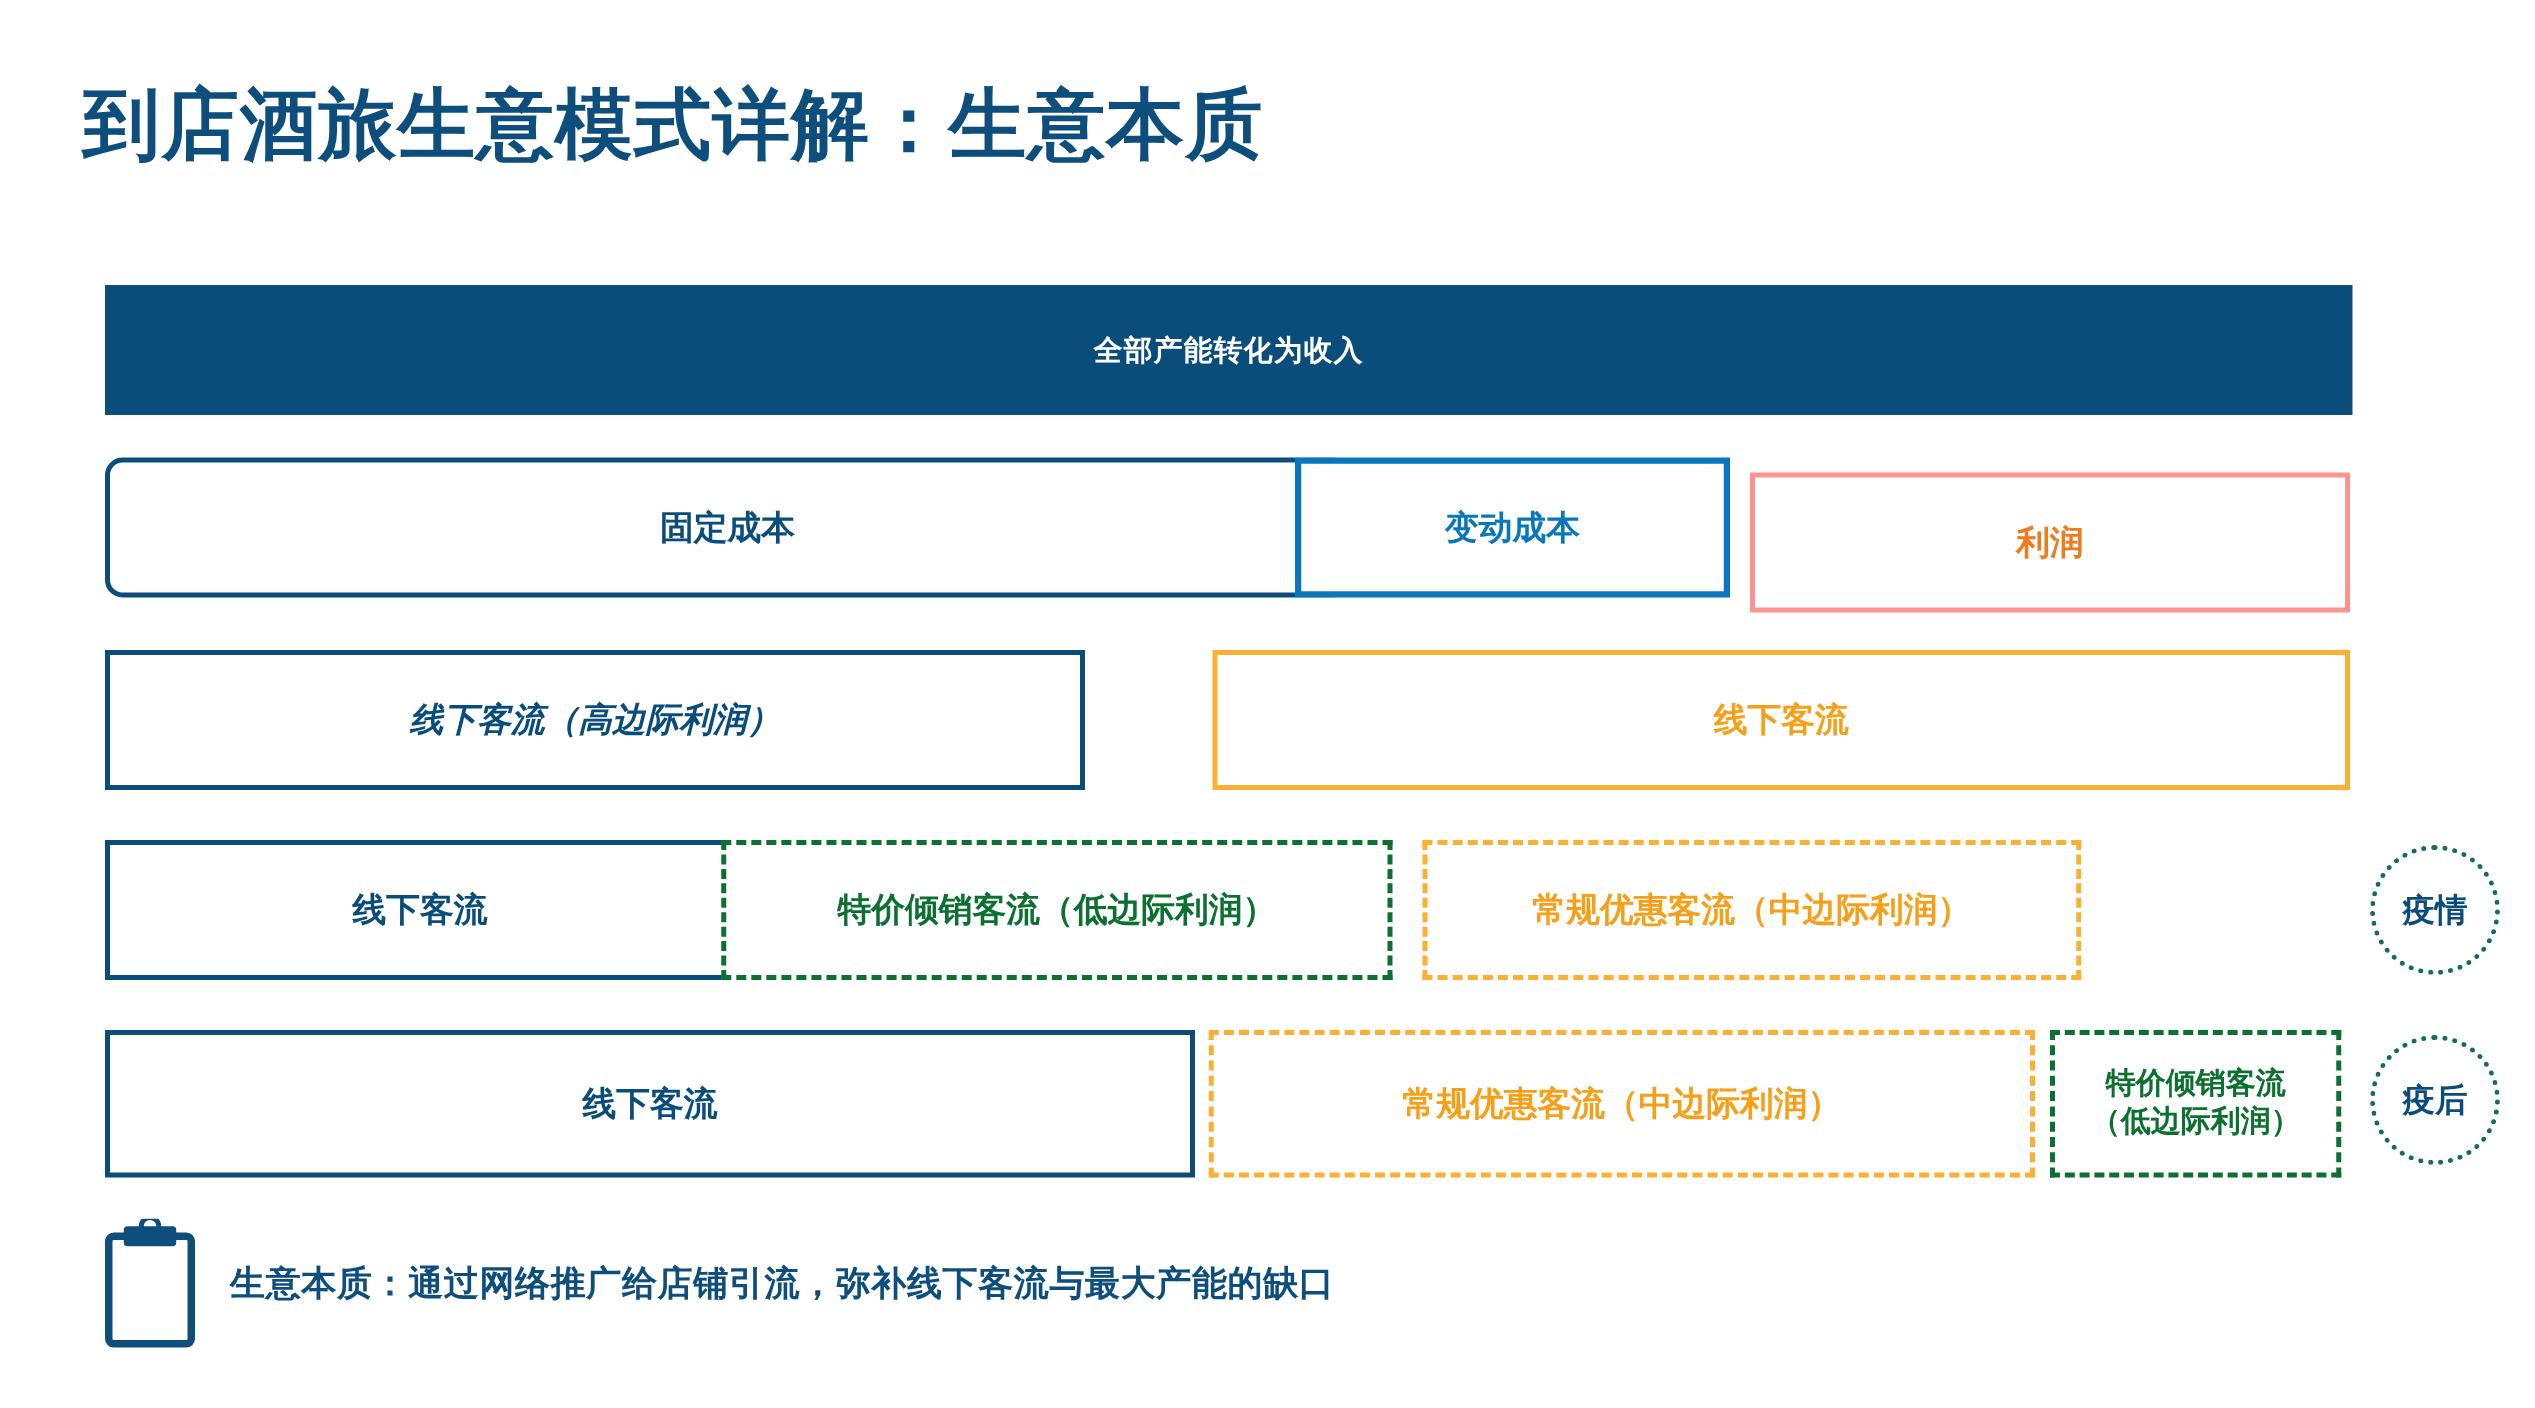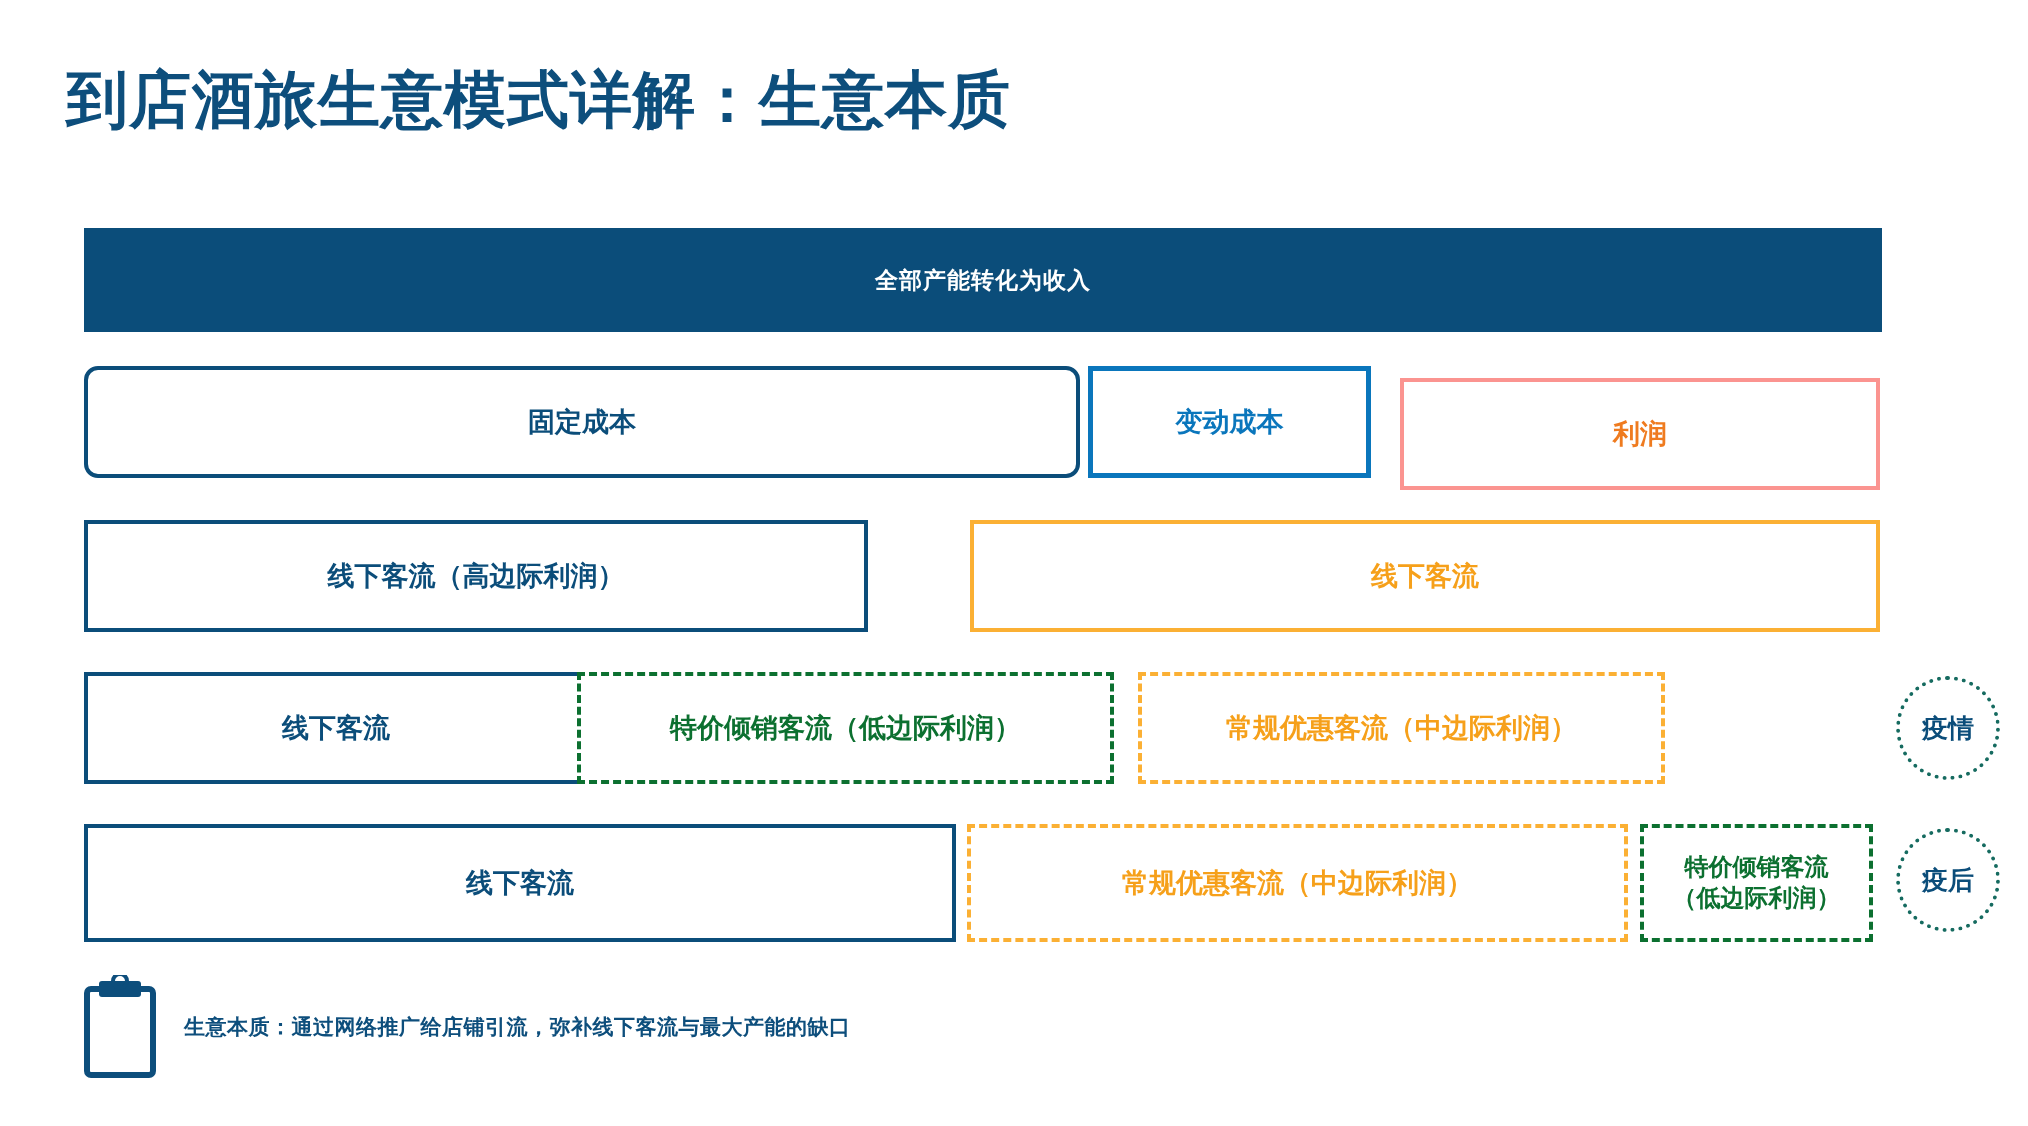--- a/index.html
+++ b/index.html
@@ -105,21 +105,21 @@
     display: flex;
     align-items: center;
     gap: 28px;
   }
   .clipboard-icon {
     width: 72px;
     height: 104px;
     flex: 0 0 auto;
   }
   .footer-text {
-    font-size: 21px;
+    font-size: 28px;
     font-weight: bold;
     color: #0d4e7c;
     letter-spacing: 0.5px;
     white-space: nowrap;
   }
 </style>
 </head>
 <body>
 
 <div class="slide">
@@ -127,30 +127,30 @@
   <div class="page-title">到店酒旅生意模式详解：生意本质</div>
 
   <div class="band">
     <span>全部产能转化为收入</span>
   </div>
 
   <div class="row" style="top:366px; width:1798px;">
     <div class="box bd-navy" style="left:0px; width:996px;border-radius:14px;">
       <span>固定成本</span>
     </div>
-    <div class="box bd-blue" style="left:1004px; width:283px;">
+    <div class="box bd-blue" style="left:952px; width:348px;">
       <span>变动成本</span>
     </div>
     <div class="box bd-salmon" style="left:1316px; width:480px;">
       <span>利润</span>
     </div>
   </div>
 
   <div class="row" style="top:520px; width:1798px;">
-    <div class="box bd-navy" style="left:0px; width:784px;">
+    <div class="box bd-navy" style="left:0px; width:784px;font-style:italic;">
       <span>线下客流（高边际利润）</span>
     </div>
     <div class="box bd-amber" style="left:886px; width:910px;">
       <span>线下客流</span>
     </div>
   </div>
 
   <div class="row" style="top:672px; width:1798px;">
     <div class="box bd-navy" style="left:0px; width:504px;">
       <span>线下客流</span>

